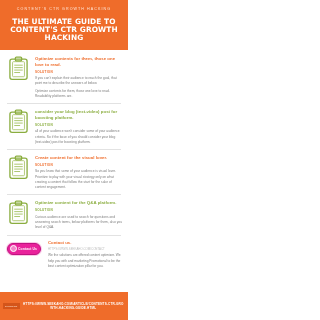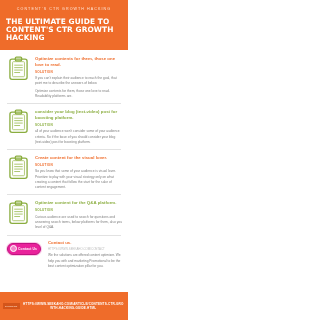--- a/index.html
+++ b/index.html
@@ -36,21 +36,21 @@
     text-align: center;
     line-height: 1.55;
     font-weight: normal;
     text-transform: uppercase;
     margin: 2px 0 5px 0;
   }
   .header-title {
     color: #ffffff;
     font-size: 7.4px;
     line-height: 1.14;
-    text-align: left;
+    text-align: center;
     font-weight: bold;
     letter-spacing: 0.1px;
     text-transform: uppercase;
     font-family: "DejaVu Sans", sans-serif;
     margin: 0 1px;
   }
 
   
   .content {
     flex: 1 1 auto;

